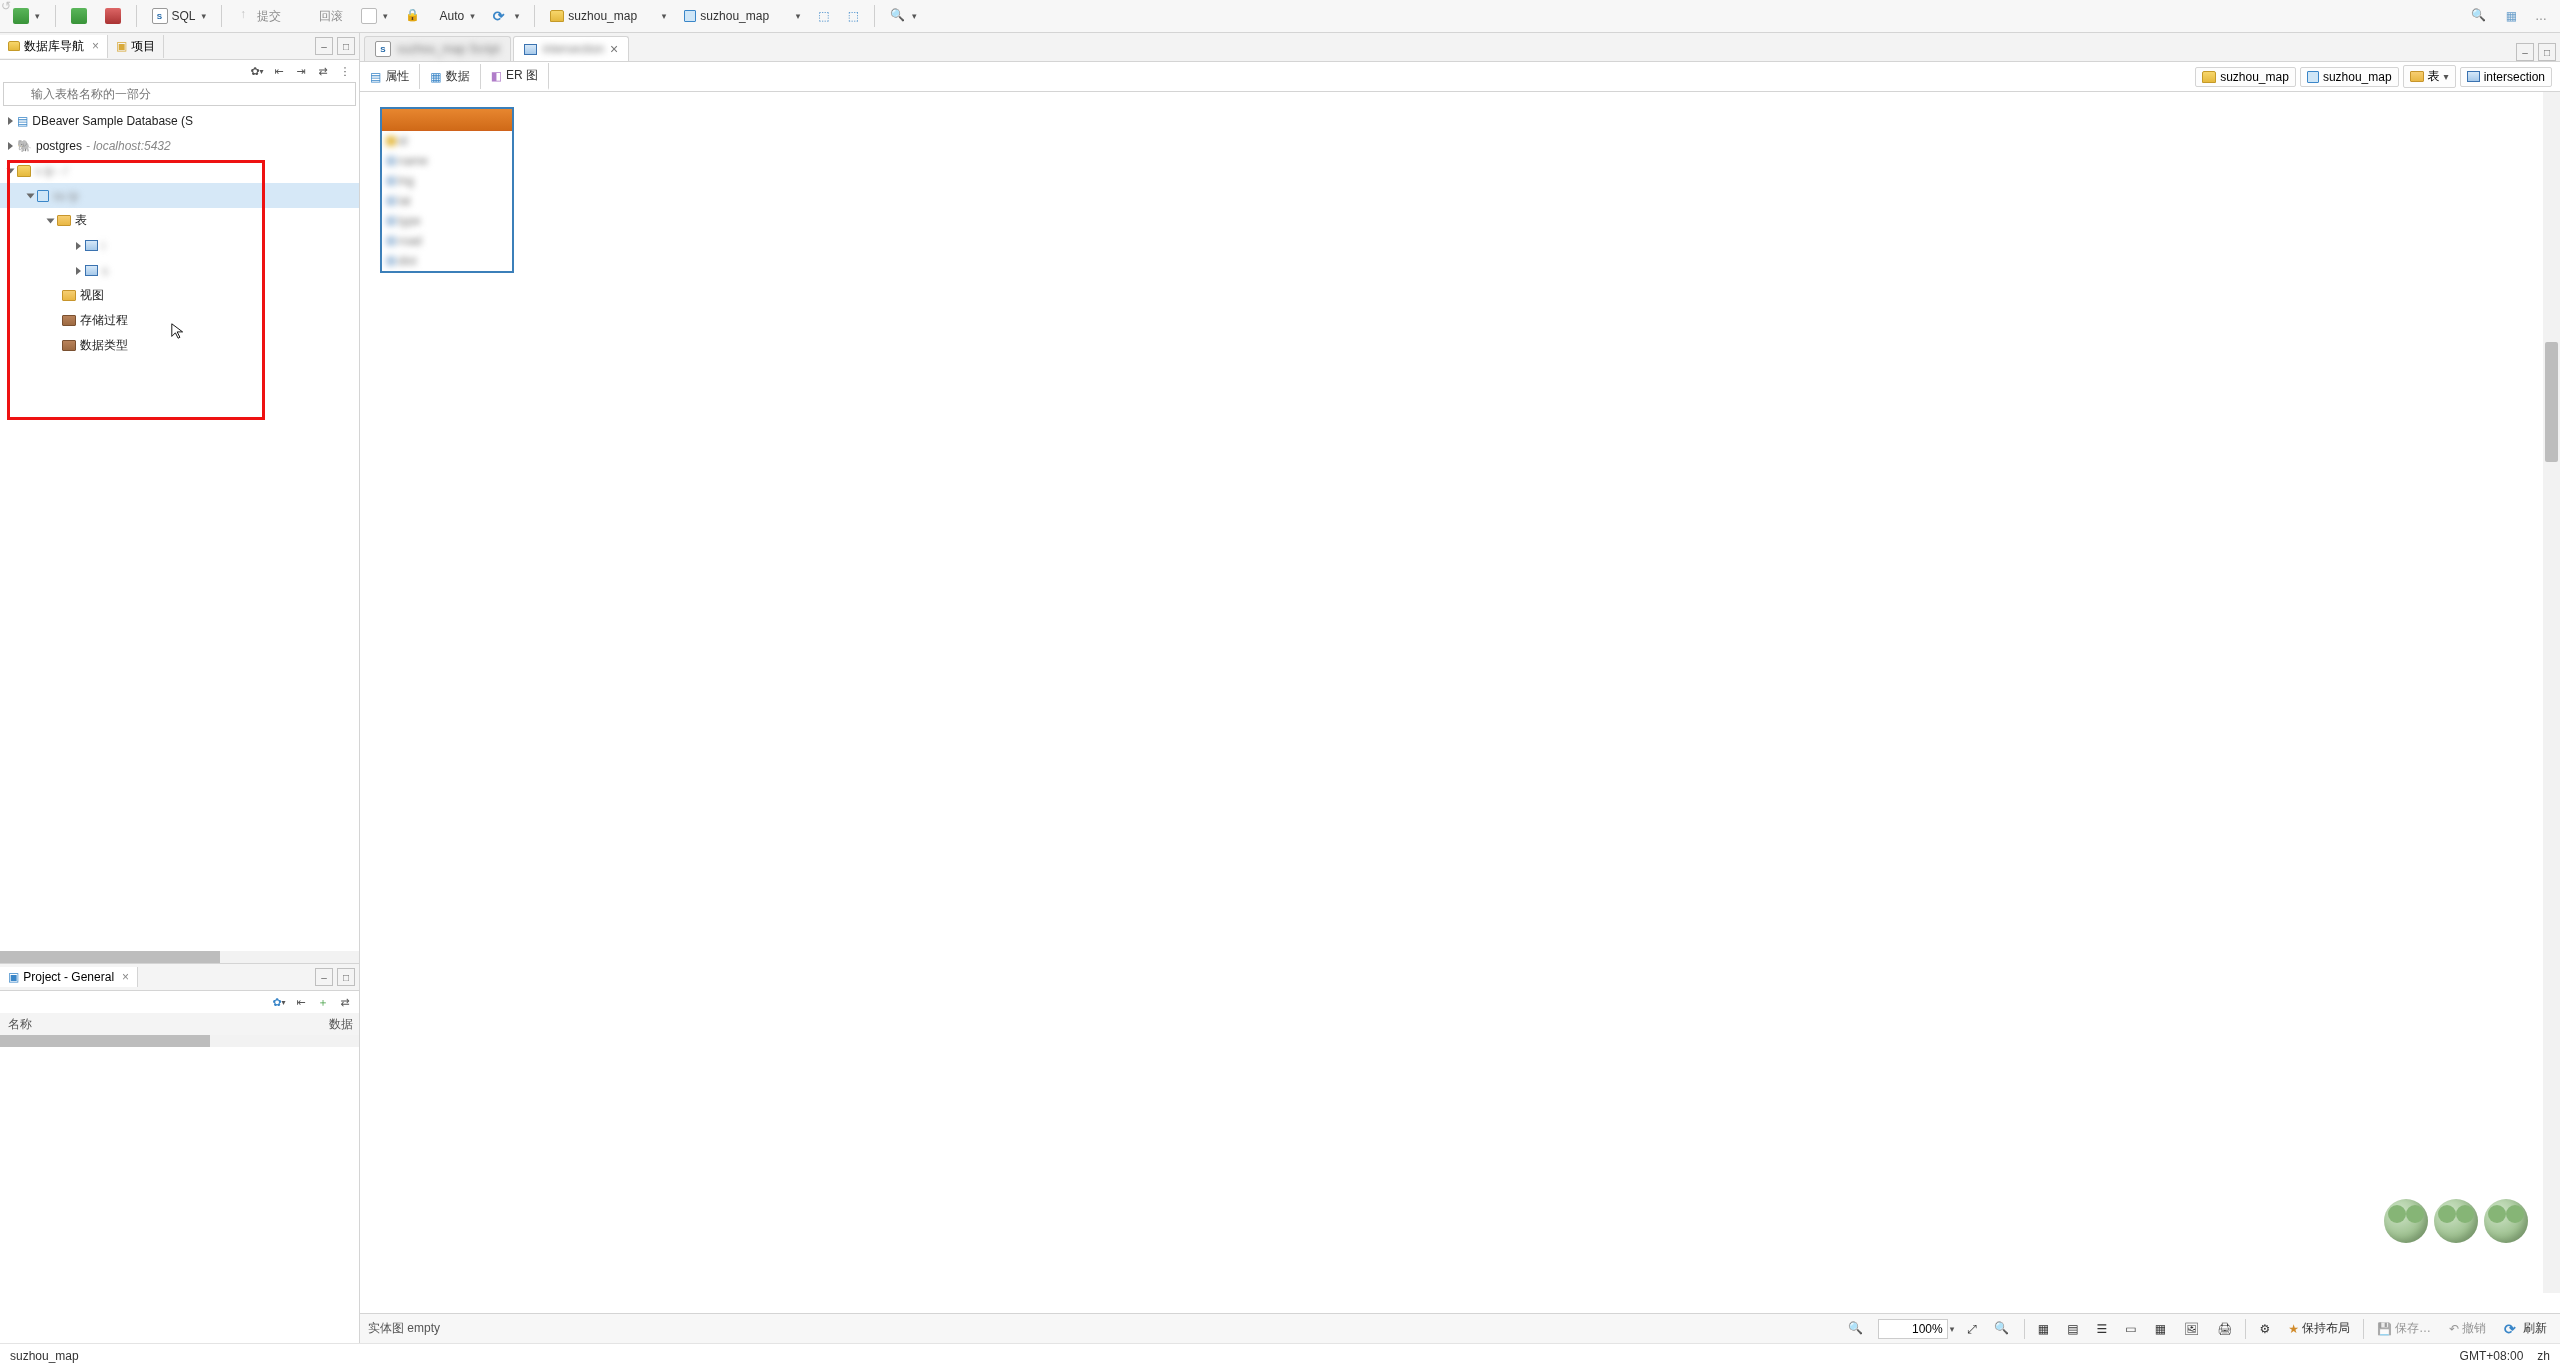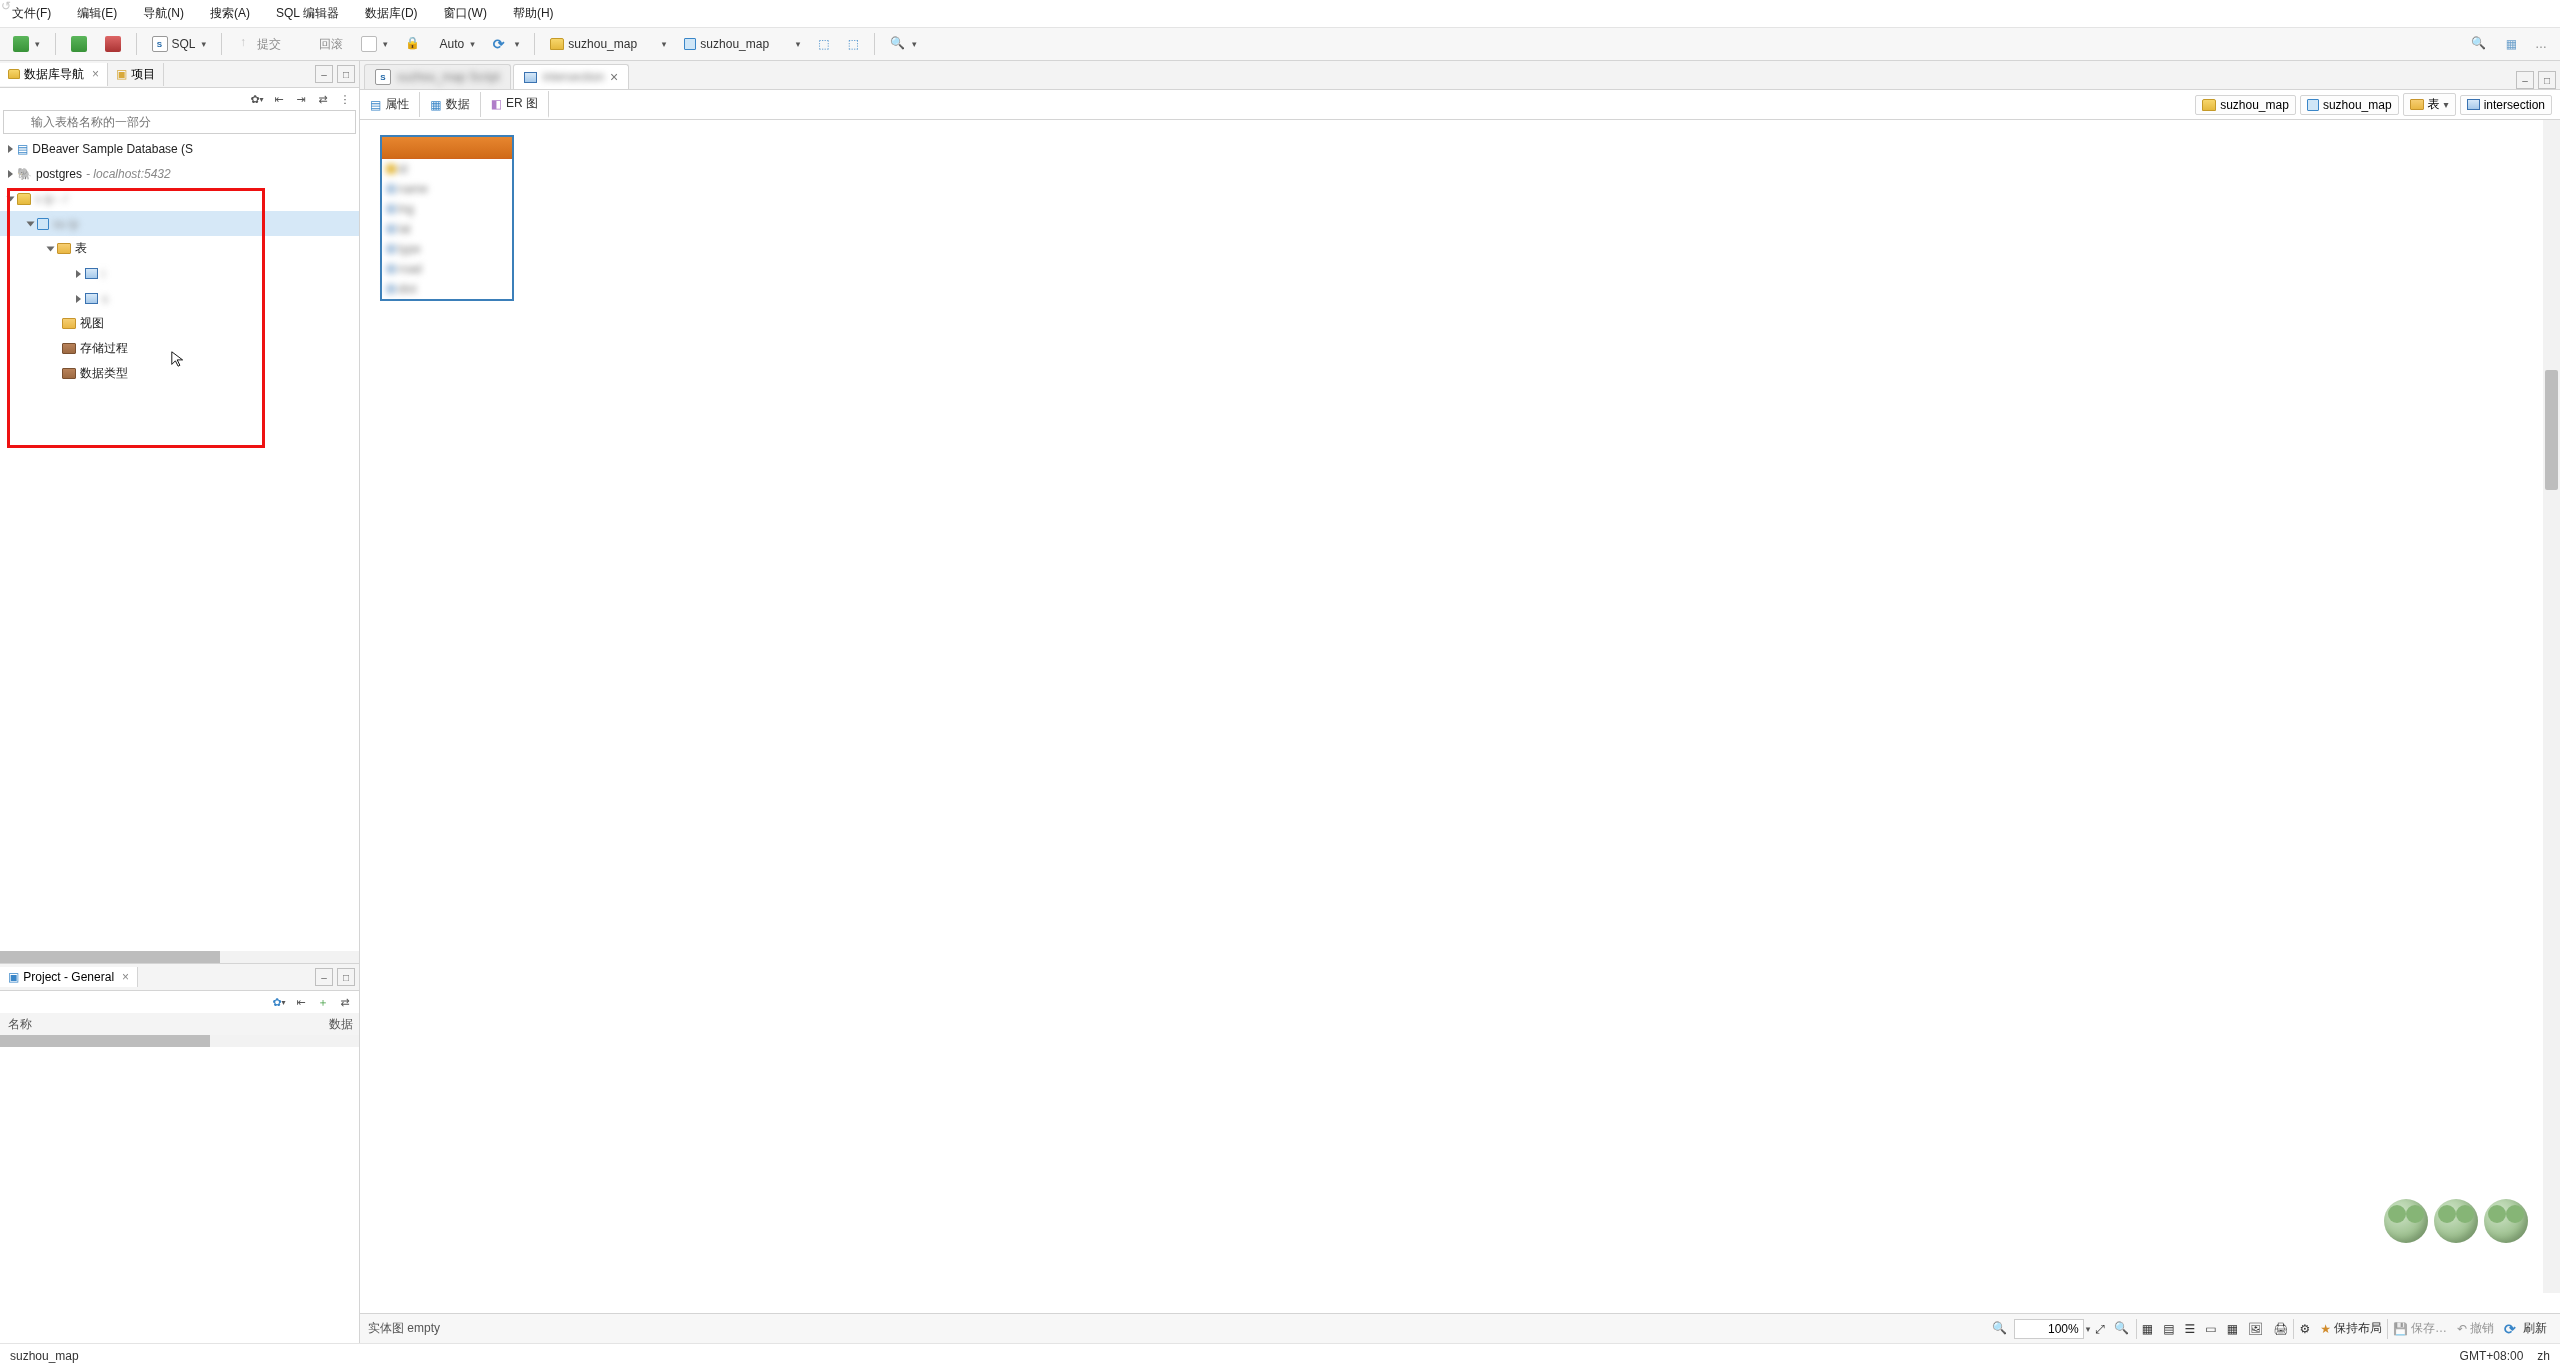--- a/index.html
+++ b/index.html
@@ -90,21 +90,21 @@
 
 .erd { flex:1; position:relative; background:#fff; }
 .erd .entity { position:absolute; left:20px; top:15px; width:134px; border:2px solid #3b7fb9; background:#fff; }
 .erd .entity .head { height:22px; background:linear-gradient(#e7862f,#d06a18); border-bottom:1px solid #d0631c; }
 .erd .entity .row { height:20px; display:flex; align-items:center; gap:2px; padding:0 4px; filter:blur(3px); color:#777; }
 .erd .entity .row .k { width:10px;height:10px;background:#e5b93e;border-radius:2px; }
 .erd-scroll { position:absolute; right:0; top:0; bottom:20px; width:17px; background:#f2f2f2; }
 .erd-scroll .thumb { position:absolute; left:2px; right:2px; top:250px; height:120px; background:#bdbdbd; border-radius:2px; }
 
 
-.edbottom { height:30px; border-top:1px solid #d4d4d4; background:#f7f7f7; display:flex; align-items:center; padding:0 8px;justify-content:space-between; }
+.edbottom { height:30px; border-top:1px solid #d4d4d4; background:#f7f7f7; display:flex; align-items:center; gap:8px; padding:0 8px;justify-content:space-between; }
 .edbottom .zoom { display:flex; align-items:center; gap:2px; }
 .edbottom .zoom input { width:70px; border:1px solid #ccc; padding:2px 4px; text-align:right; }
 .ebtn { display:flex;align-items:center;gap:3px;padding:2px 4px;color:#333;border:1px solid transparent;border-radius:2px; }
 .ebtn.dis{opacity:.5;}
 .edbottom .entlabel { color:#555; margin-right:auto; }
 
 
 .statusbar { height:25px; display:flex; align-items:center; padding:0 10px; gap:14px; background:#fff; border-top:1px solid #e4e4e4; color:#333; }
 .statusbar .spacer{flex:1;}
 
@@ -116,30 +116,20 @@
 .decor .clover { width:44px; height:44px; border-radius:50%; background:radial-gradient(circle at 35% 30%,#cfe5c8,#9dc08f 60%,#7ba26d); box-shadow:inset -4px -4px 6px rgba(0,0,0,.15); position:relative; }
 .decor .clover:before,.decor .clover:after{content:"";position:absolute;width:18px;height:18px;background:#86b576;border-radius:50%;}
 .decor .clover:before{left:4px;top:6px;} .decor .clover:after{right:4px;top:6px;}
 </style>
 </head>
 <body>
 
 <div class="root">
 
 
-  <div class="menubar">
-    <span class="item">文件(F)</span>
-    <span class="item">编辑(E)</span>
-    <span class="item">导航(N)</span>
-    <span class="item">搜索(A)</span>
-    <span class="item">SQL 编辑器</span>
-    <span class="item">数据库(D)</span>
-    <span class="item">窗口(W)</span>
-    <span class="item">帮助(H)</span>
-  </div>
 
   <div class="toolbar">
     <div class="tbtn">
         <span class="ic ic-plug"></span>
         <span class="arrw">▾</span>
       </div>
     <div class="sep"></div>
     <div class="tbtn">
         <span class="ic ic-plug"></span>
       </div>

